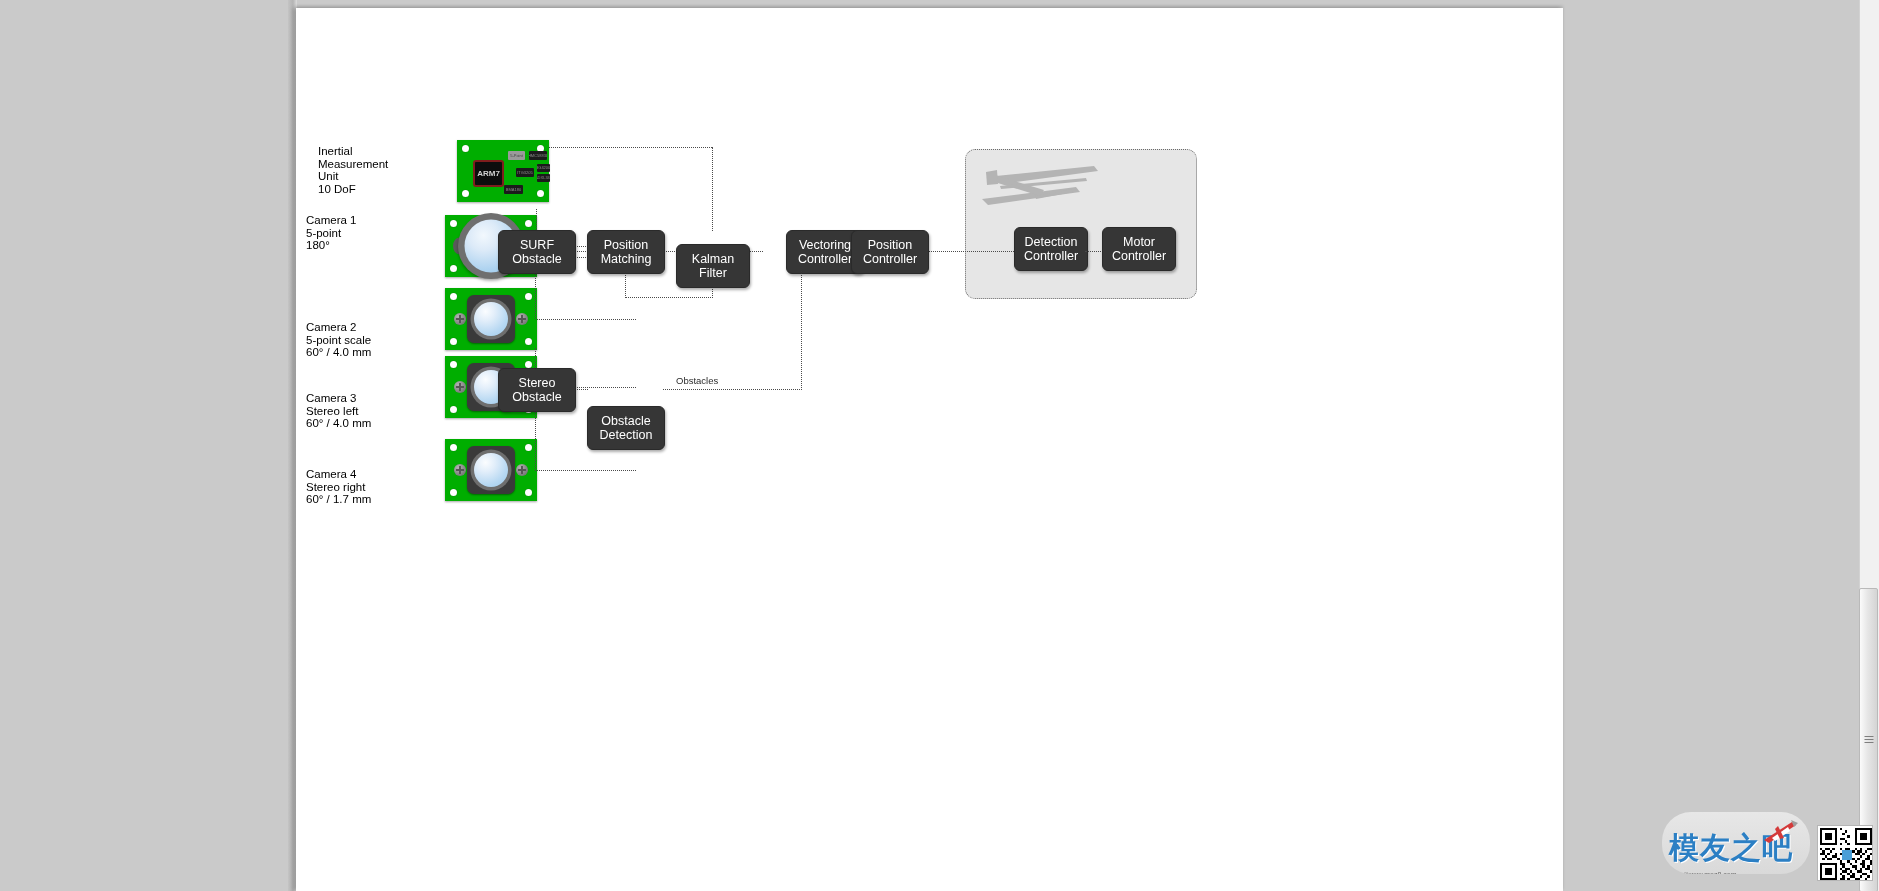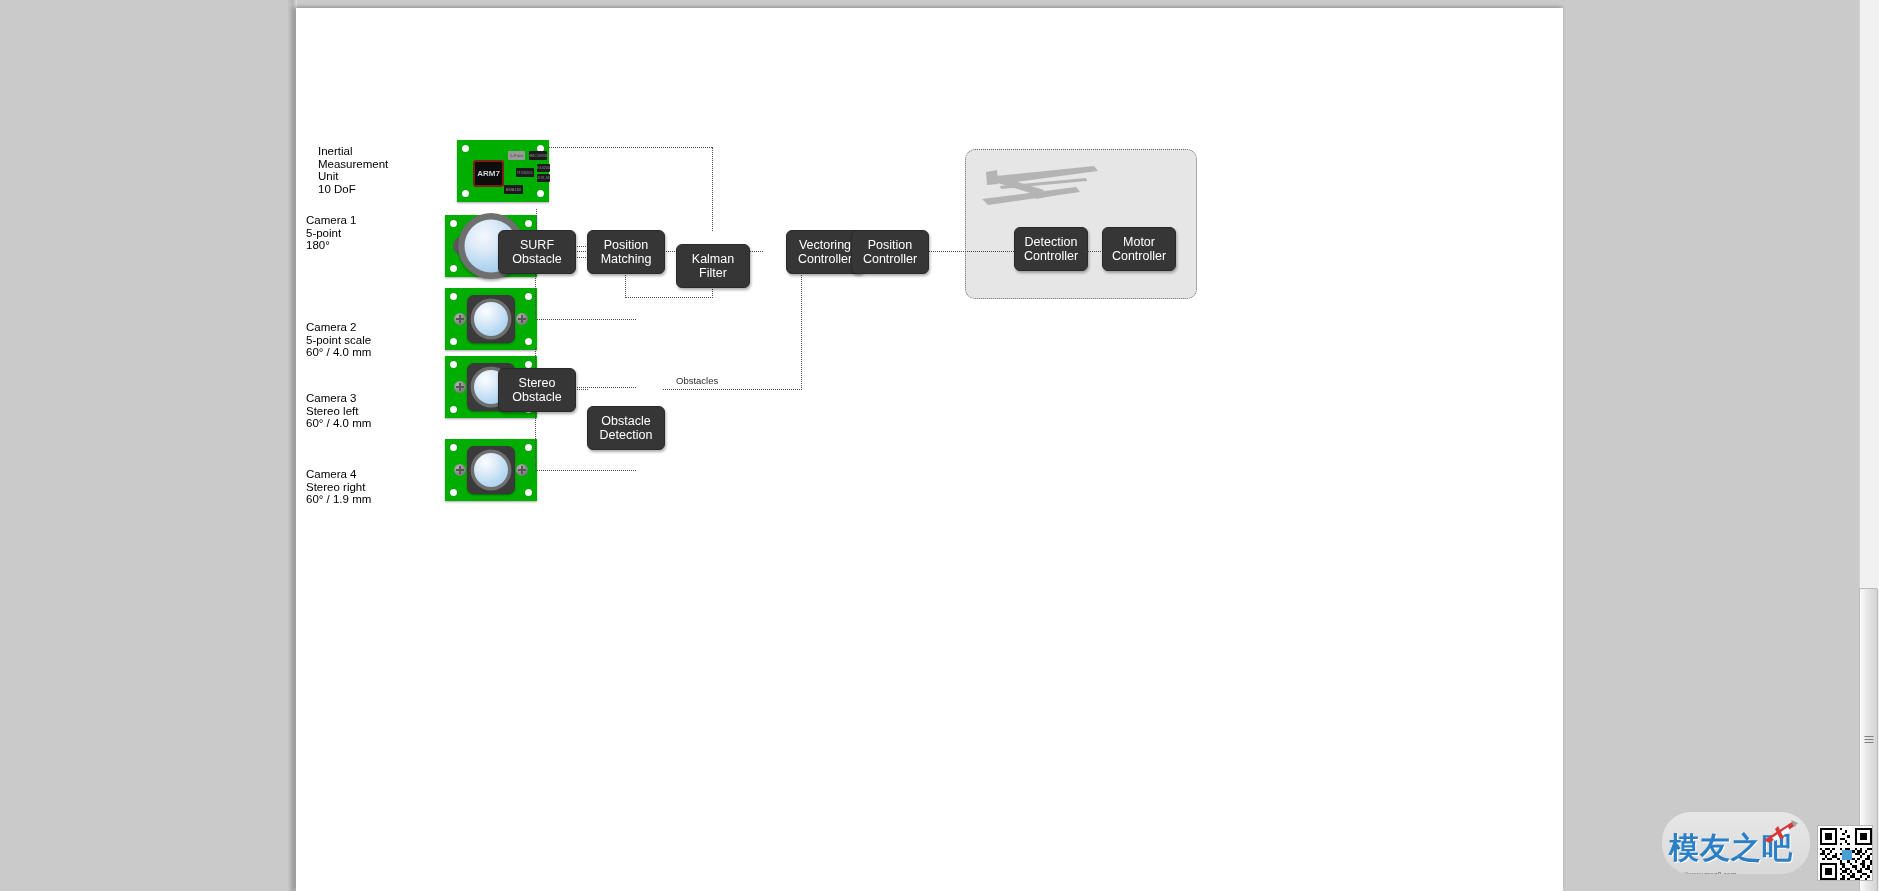--- a/index.html
+++ b/index.html
@@ -330,21 +330,21 @@
       <div class="sensor-label" style="left:10px; top:303px;margin-top:10px;">Camera 2
 5-point scale
 60° / 4.0 mm</div>
 
       <div class="sensor-label" style="left:10px; top:384px;">Camera 3
 Stereo left
 60° / 4.0 mm</div>
 
       <div class="sensor-label" style="left:10px; top:460px;">Camera 4
 Stereo right
-60° / 1.9 mm</div>
+60° / 1.7 mm</div>
 
       <div class="pcb" style="left:161px; top:132px; width:92px; height:62px;">
         <span class="hole tl"></span>
         <span class="hole tr"></span>
         <span class="hole bl"></span>
         <span class="hole br"></span>
 
         <span class="chip big" style="left:16px; top:20px; width:27px; height:23px;">ARM7</span>
 
         <span class="chip grey" style="left:51px; top:11px; width:17px; height:9px;">5-Point</span>

